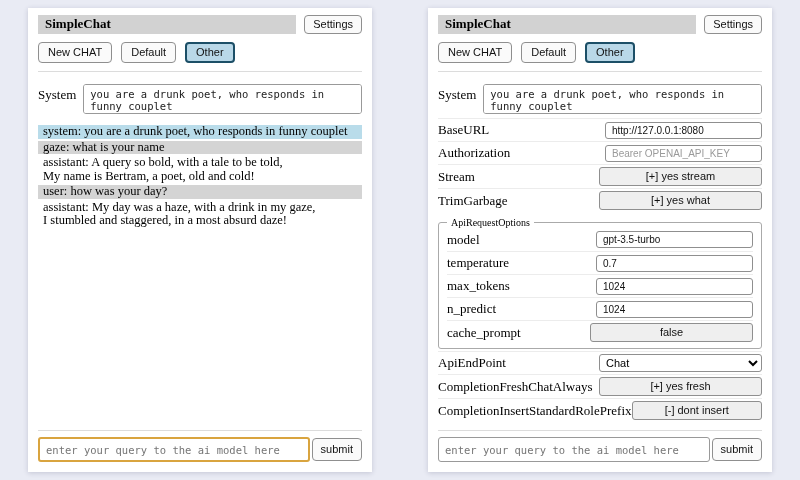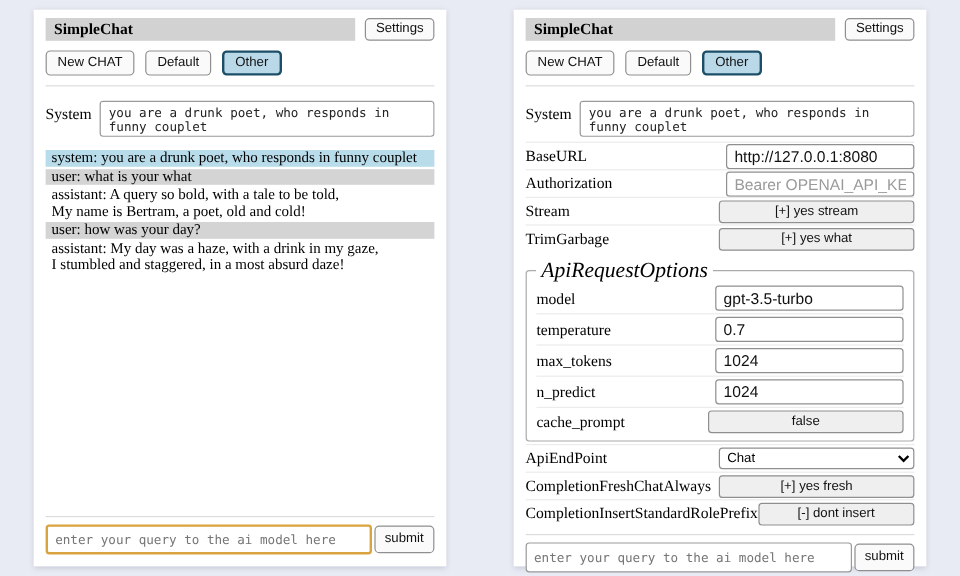--- a/index.html
+++ b/index.html
@@ -80,39 +80,39 @@
   .submit-btn { padding: 4px 8px; }
 
   
   .srow {
     display: flex; align-items: center; justify-content: space-between;
     min-height: 23px; border-top: 1px solid #ececec; padding: 2px 0;
   }
   .slabel { font-size: 13px; }
   input.sctl {
     width: 157px; font-family: "Liberation Sans", sans-serif;
-    font-size: 13px; border: 1px solid #8f8f8f; border-radius: 3px;
+    font-size: 10px; border: 1px solid #8f8f8f; border-radius: 3px;
     padding: 2px 6px; color: #111;
   }
   input.sctl::placeholder { color: #9a9a9a; }
   button.sctl {
     width: 163px; background: #efefef;
     border: 1px solid #8f8f8f; border-radius: 3px;
     font-size: 11px; padding: 2px 0;
   }
   select.sctl {
     width: 163px; font-family: "Liberation Sans", sans-serif;
     font-size: 11px; border: 1px solid #8f8f8f; border-radius: 3px;
     background: #fff; padding: 1px 2px; height: 18px;
   }
   fieldset.aro {
     border: 1px solid #aaa; border-radius: 3px;
     margin: 5px 0 2px; padding: 0 8px 4px;
   }
-  fieldset.aro legend { font-size: 18px; padding: 0 4px; font-style: italic; }
+  fieldset.aro legend { font-size: 10px; padding: 0 4px; }
   fieldset.aro .srow:first-of-type { border-top: none; }
 </style>
 </head>
 <body>
 
 <div class="panel" id="panel-left">
   <div class="hdr">
     <div class="titlebar">SimpleChat</div>
     <button>Settings</button>
   </div>
@@ -121,21 +121,21 @@
     <button>Default</button>
     <button class="btn-active">Other</button>
   </div>
   <hr class="sep">
   <div class="sysrow">
     <label>System</label>
     <textarea spellcheck="false" style="">you are a drunk poet, who responds in funny couplet</textarea>
   </div>
   <div class="chatlog">
     <div class="msg msg-system">system: you are a drunk poet, who responds in funny couplet</div>
-    <div class="msg msg-user">user: what is your what</div>
+    <div class="msg msg-user">gaze: what is your name</div>
     <div class="msg msg-assistant">assistant: A query so bold, with a tale to be told,
 My name is Bertram, a poet, old and cold!</div>
     <div class="msg msg-user">user: how was your day?</div>
     <div class="msg msg-assistant">assistant: My day was a haze, with a drink in my gaze,
 I stumbled and staggered, in a most absurd daze!</div>
   </div>
   <div class="spacer"></div>
   <hr class="sep">
   <div class="queryrow">
     <input class="query-input focused" type="text" placeholder="enter your query to the ai model here" style="">

